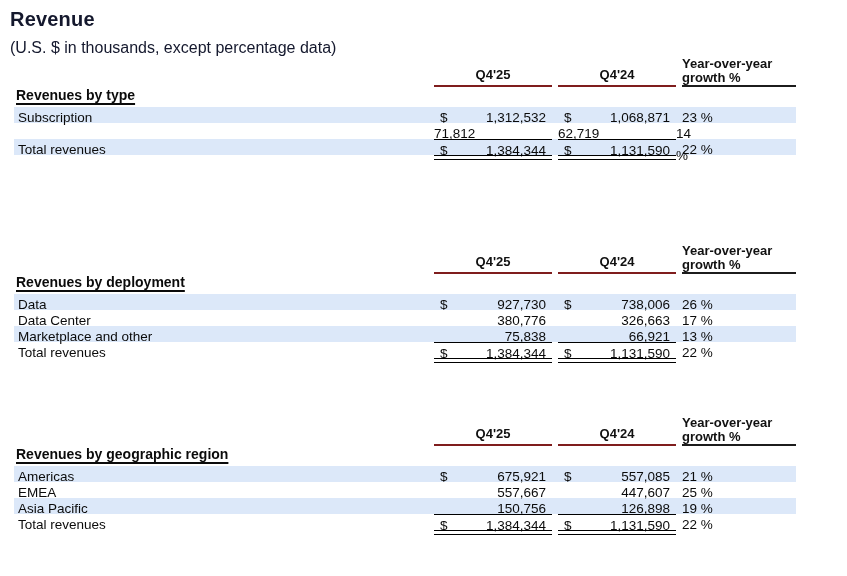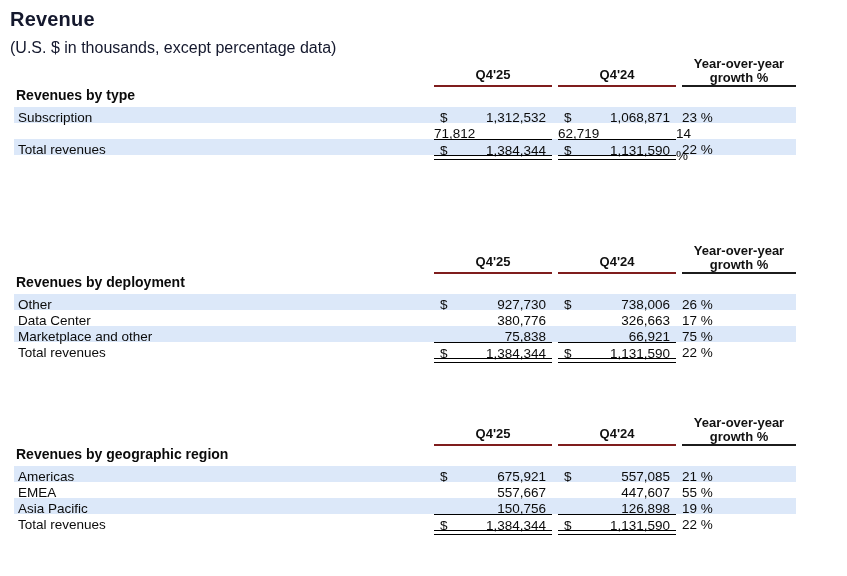--- a/index.html
+++ b/index.html
@@ -28,27 +28,28 @@
     grid-template-columns: 420px 28px 90px 6px 28px 90px 6px 114px;
   }
   .thead { height: 30px; font-weight: bold; font-size: 13px; color: #111; }
   .amount-head {
     grid-column: span 2;
     display: flex; align-items: flex-end; justify-content: center;
     padding-bottom: 3px;
     border-bottom: 2px solid #7f1d1d;
   }
   .growth-head {
-    text-align: center; line-height: 14px; padding-top: 1px;
+    line-height: 14px; padding-top: 1px;
     border-bottom: 2px solid #1c1c1c;
   }
   .theading {
     height: 21px; line-height: 18px;
     font-size: 14px; font-weight: bold;
     padding-left: 2px;
+    text-decoration: underline;
     text-decoration-thickness: 1.5px;
     text-underline-offset: 3px;
   }
   .drow { height: 16px; line-height: 21.5px; font-size: 13.5px; }
   .blue { background: #dce8f9; }
   .lbl { padding-left: 4px; }
   .cur { padding-left: 6px; text-align: left; }
   .val { text-align: right; padding-right: 6px; }
   .pct { padding-right: 8px; }
   .total .cur, .total .val { border-top: 1.5px solid #000; }
@@ -127,21 +128,21 @@
     <div class="amount-head">Q4'24</div>
     <div></div>
     <div class="growth-head">
       <div>Year-over-year</div>
       <div>growth %</div>
     </div>
   </div>
   <div class="theading">Revenues by deployment</div>
 
   <div class="trow drow blue">
-    <div class="lbl">Other</div>
+    <div class="lbl">Data</div>
     <div class="cur">$</div>
     <div class="val">927,730</div>
     <div></div>
     <div class="cur">$</div>
     <div class="val">738,006</div>
     <div></div>
     <div class="pct">26 %</div>
   </div>
   <div class="trow drow">
     <div class="lbl">Data Center</div>
@@ -154,21 +155,21 @@
     <div class="pct">17 %</div>
   </div>
   <div class="trow drow blue">
     <div class="lbl">Marketplace and other</div>
     <div class="cur"></div>
     <div class="val">75,838</div>
     <div></div>
     <div class="cur"></div>
     <div class="val">66,921</div>
     <div></div>
-    <div class="pct">75 %</div>
+    <div class="pct">13 %</div>
   </div>
   <div class="trow drow total">
     <div class="lbl">Total revenues</div>
     <div class="cur">$</div>
     <div class="val">1,384,344</div>
     <div></div>
     <div class="cur">$</div>
     <div class="val">1,131,590</div>
     <div></div>
     <div class="pct">22 %</div>
@@ -204,21 +205,21 @@
     <div class="pct">21 %</div>
   </div>
   <div class="trow drow">
     <div class="lbl">EMEA</div>
     <div class="cur"></div>
     <div class="val">557,667</div>
     <div></div>
     <div class="cur"></div>
     <div class="val">447,607</div>
     <div></div>
-    <div class="pct">55 %</div>
+    <div class="pct">25 %</div>
   </div>
   <div class="trow drow blue">
     <div class="lbl">Asia Pacific</div>
     <div class="cur"></div>
     <div class="val">150,756</div>
     <div></div>
     <div class="cur"></div>
     <div class="val">126,898</div>
     <div></div>
     <div class="pct">19 %</div>

